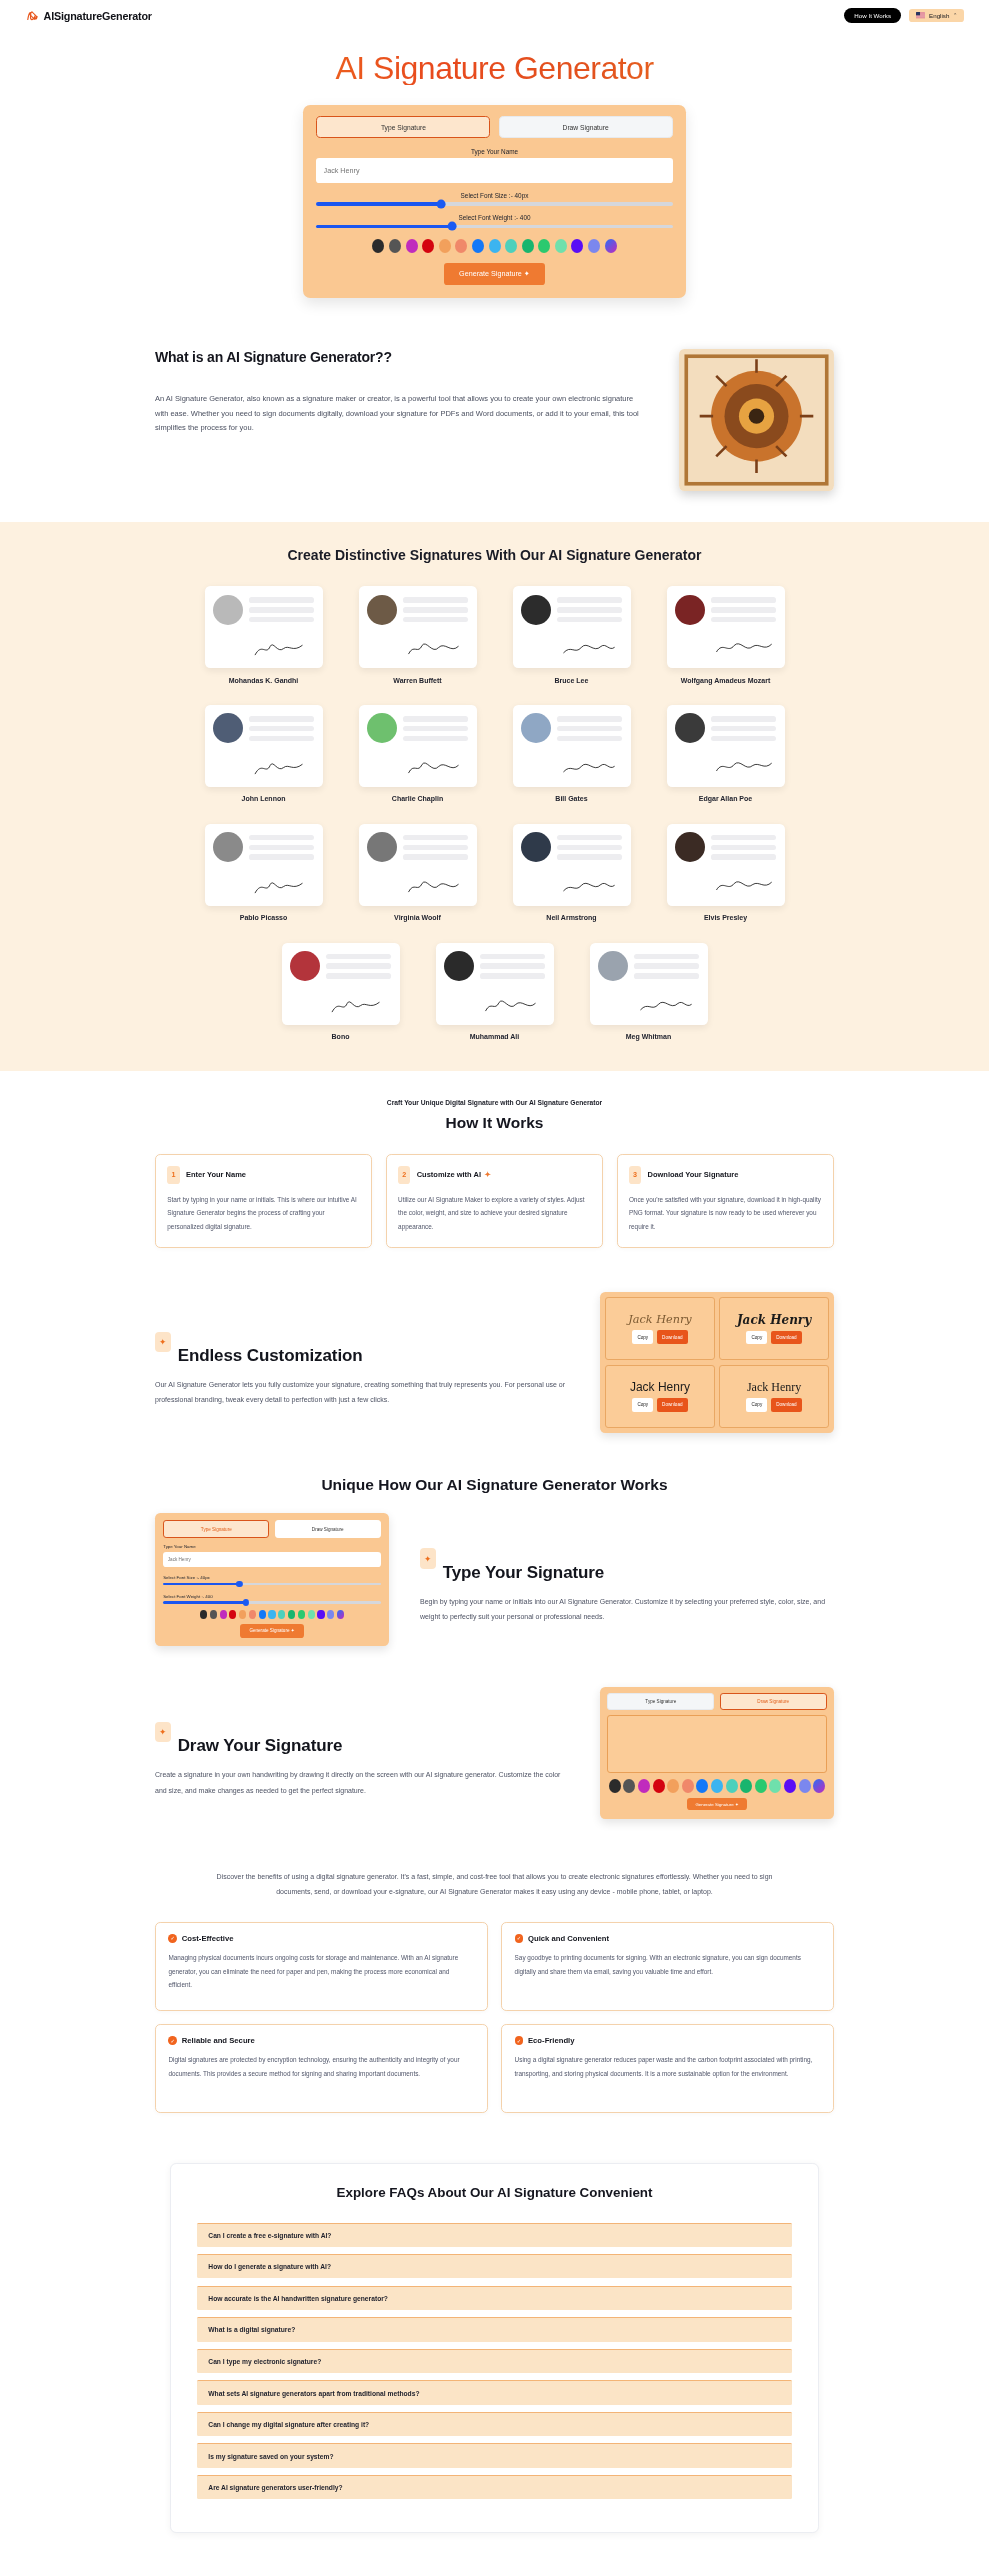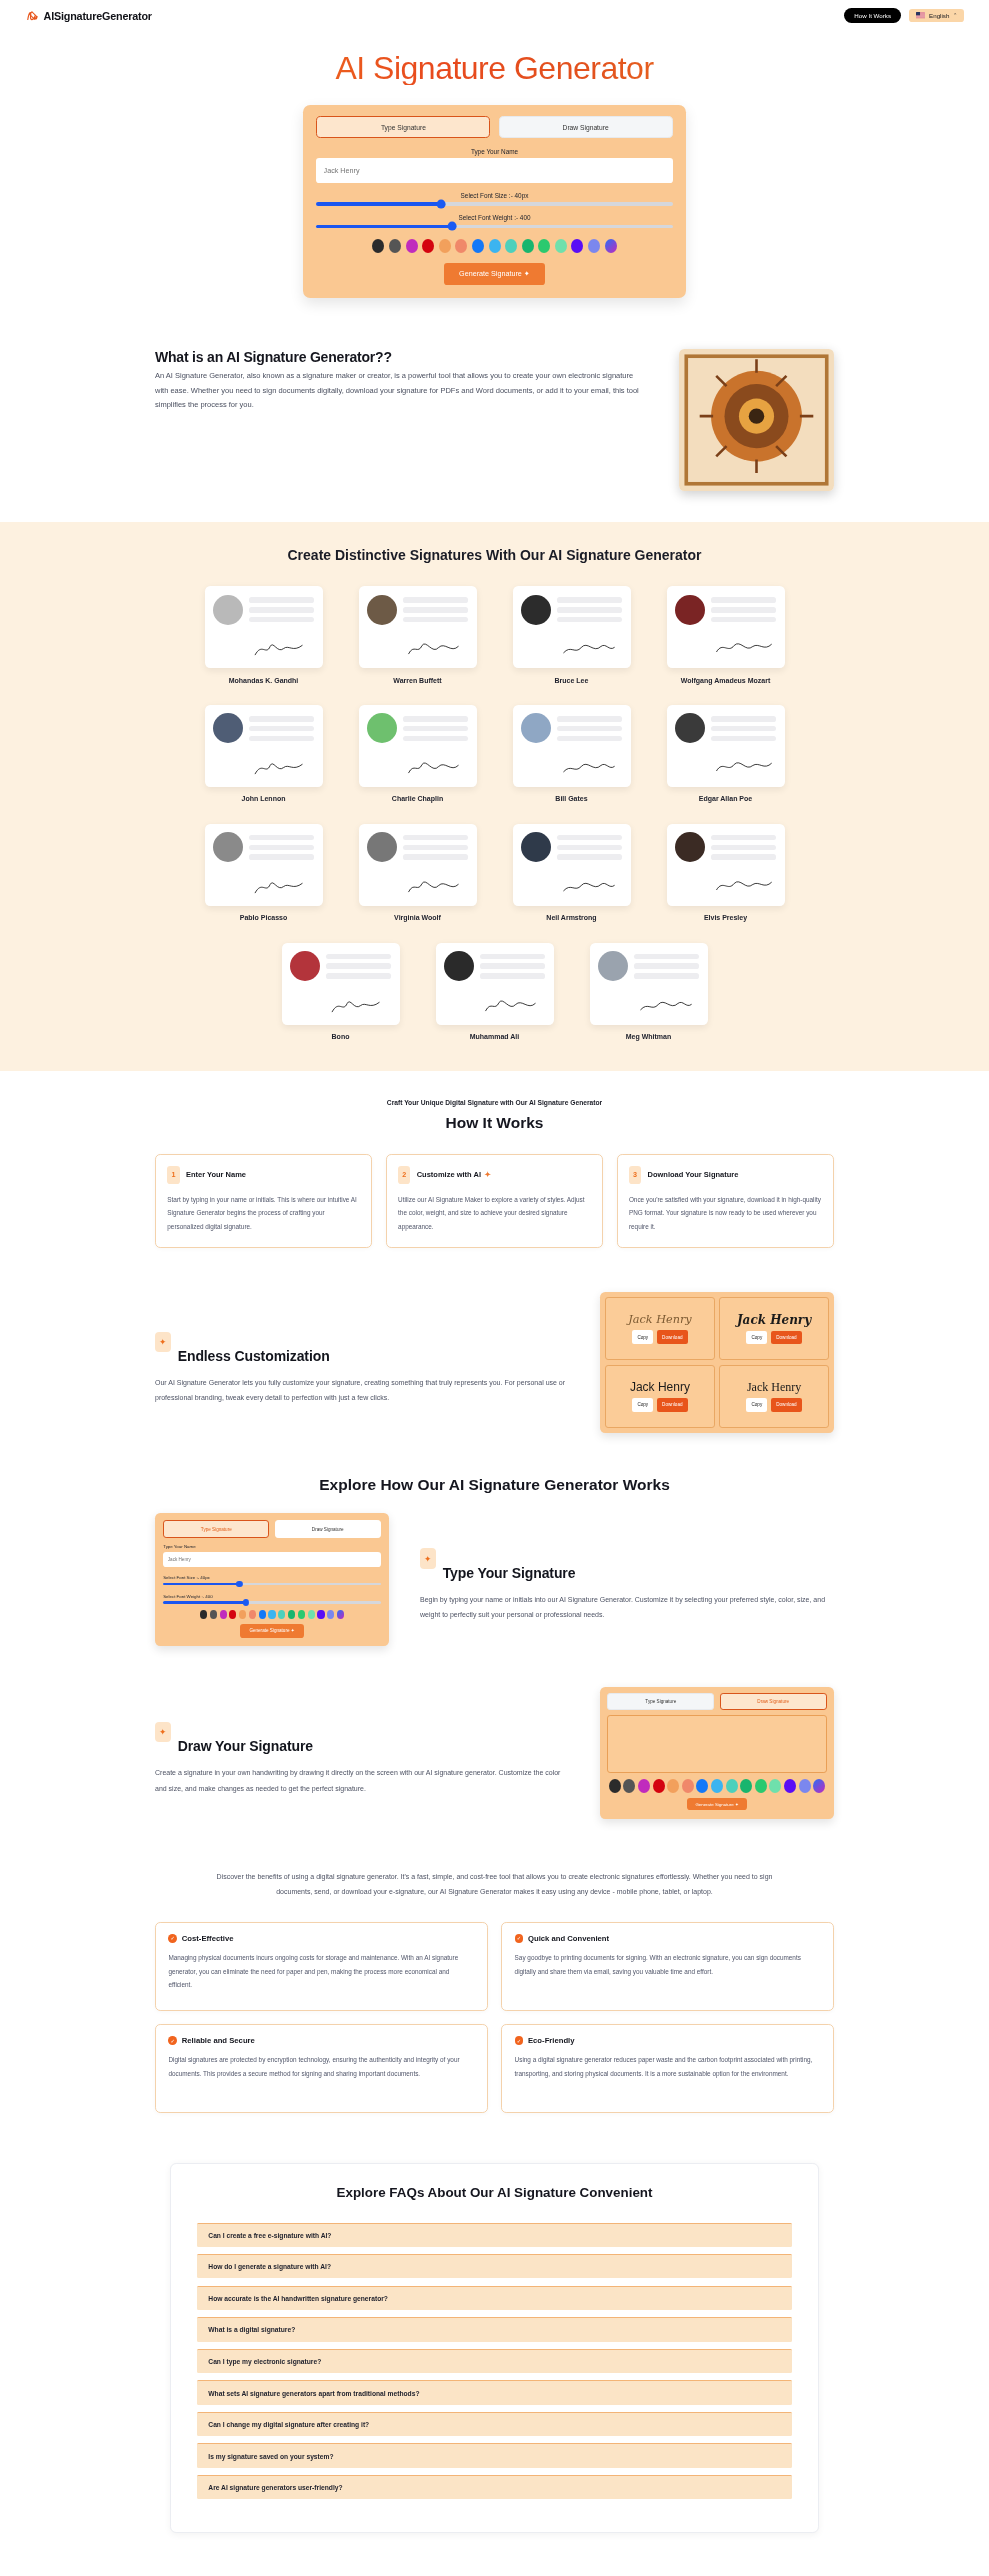--- a/index.html
+++ b/index.html
@@ -71,21 +71,21 @@
   .swatches{display:flex;justify-content:center;gap:4.6px;margin:11.3px 0 9.3px;}
   .sw{width:12px;height:14px;border-radius:50%;cursor:pointer;}
   .gen-btn{
     display:block;margin:0 auto;background:#ef7a31;color:#fff;border:none;border-radius:3.1px;
     padding:6.7px 15.5px;font-size:7.2px;cursor:pointer;font-family:inherit;
   }
 
   
   .whatis{display:flex;gap:31px;align-items:flex-start;padding:23px 155px 31px;}
   .whatis-left{flex:1 1 0;min-width:0;}
-  .whatis h2{font-size:14px;font-weight:800;line-height:1.25;margin-bottom:2px;color:#15161e;letter-spacing:-0.2px;}
+  .whatis h2{font-size:14px;font-weight:800;line-height:1.25;margin-bottom:25px;color:#15161e;letter-spacing:-0.2px;}
   .whatis p{font-size:7.5px;line-height:1.95;color:#4b5060;margin-bottom:12.4px;}
   .feat{display:flex;align-items:center;gap:5.2px;margin-bottom:6.7px;font-size:7.2px;color:#16181f;}
   .tick{
     width:8.8px;height:8.8px;border-radius:50%;background:#f1641e;color:#fff;flex:0 0 8.8px;
     display:flex;align-items:center;justify-content:center;font-size:5.2px;
   }
   .whatis-art{
     width:155px;height:142px;flex:0 0 155px;border-radius:5.2px;overflow:hidden;
     box-shadow:0 3.1px 10.3px rgba(0,0,0,.18);
   }
@@ -133,21 +133,21 @@
 
   
   .two-col{display:flex;align-items:center;gap:31px;padding:17.5px 155px 24px;}
   .two-col.rev{flex-direction:row-reverse;}
   .tc-text{flex:1 1 0;min-width:0;}
   .tc-head{display:flex;align-items:center;gap:7.2px;margin-bottom:11.3px;}
   .spark-badge{
     width:15.5px;height:20.6px;background:#fde4c8;border-radius:4.1px;color:#ee6f1d;
     display:flex;align-items:center;justify-content:center;font-size:8.8px;flex:0 0 15.5px;
   }
-  .tc-head h3{font-size:14px;font-weight:800;color:#13151d;letter-spacing:-0.1px;margin-top:28px;}
+  .tc-head h3{font-size:17px;font-weight:800;color:#13151d;letter-spacing:-0.1px;margin-top:28px;}
   .tc-text p{font-size:7px;line-height:2.15;color:#4d5263;}
   .tc-art{flex:0 0 234px;}
 
   
   .custom-panel{
     background:#fac892;border-radius:5.2px;padding:5.2px;display:grid;
     grid-template-columns:1fr 1fr;gap:4.6px;box-shadow:0 3.6px 9.3px rgba(0,0,0,.11);
     width:234px;
   }
   .custom-tile{
@@ -650,21 +650,21 @@
             <div class="tile-sig s4">Jack Henry</div>
             <div class="tile-btns">
               <button class="mini-btn mini-copy">Copy</button>
               <button class="mini-btn mini-dl">Download</button>
             </div>
           </div>
         </div>
     </div>
   </section>
 
-  <div class="explore-title">Explore How Our AI Signature Generator Works</div>
+  <div class="explore-title">Unique How Our AI Signature Generator Works</div>
 
   <section class="two-col rev">
     <div class="tc-text">
       <div class="tc-head">
         <span class="spark-badge">✦</span>
         <h3>Type Your Signature</h3>
       </div>
       <p>Begin by typing your name or initials into our AI Signature Generator. Customize it by selecting your preferred style, color, size, and weight to perfectly suit your personal or professional needs.</p>
     </div>
     <div class="tc-art">

